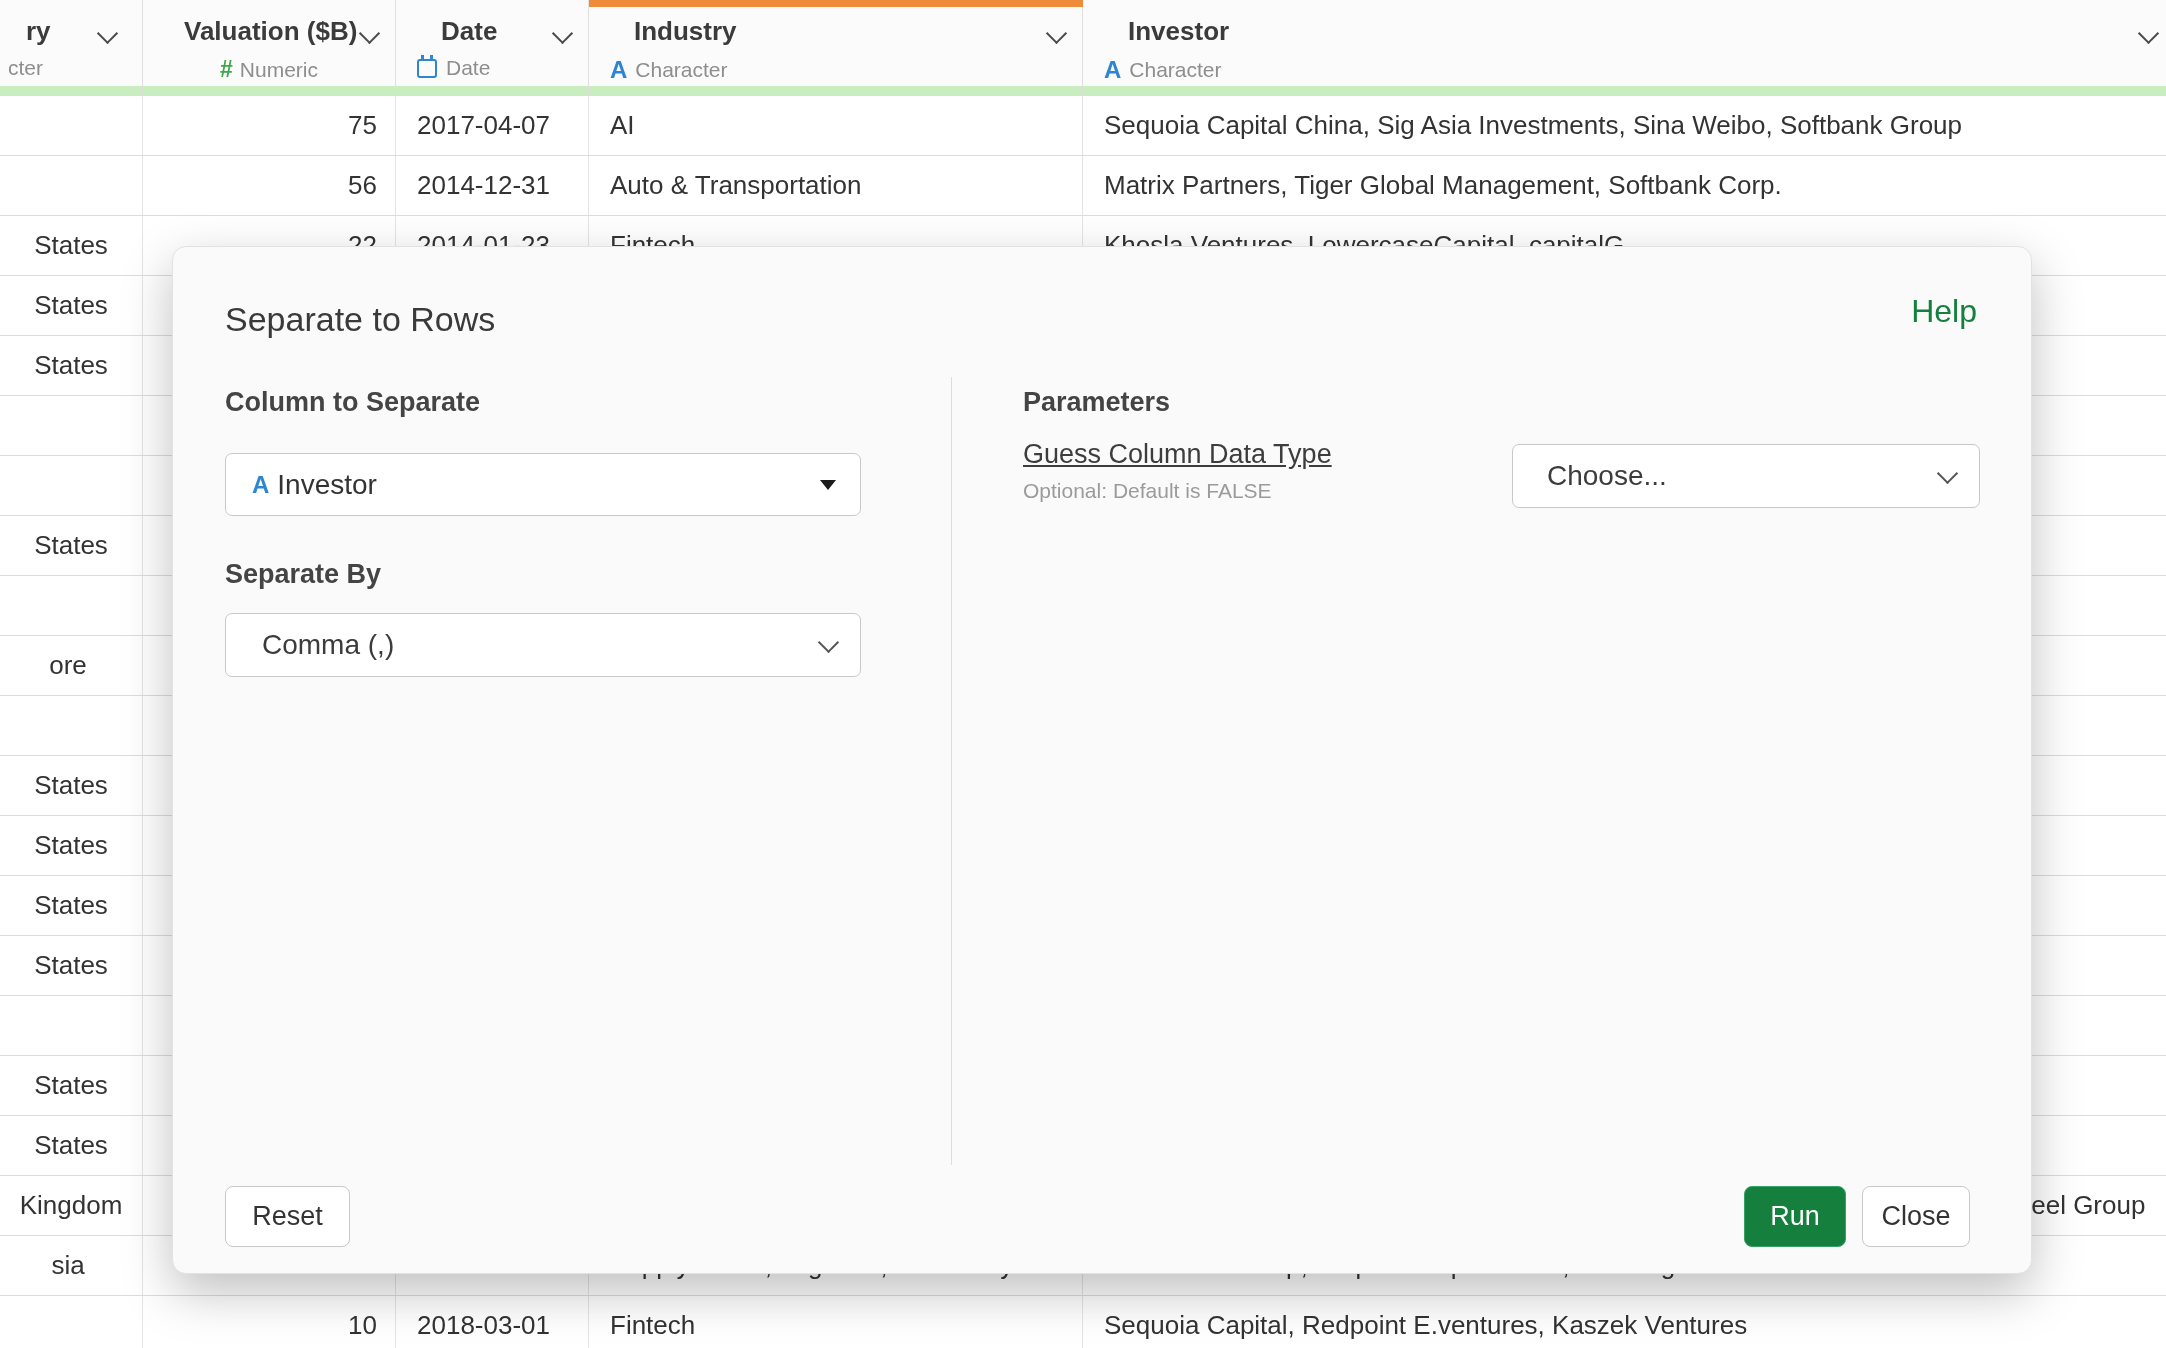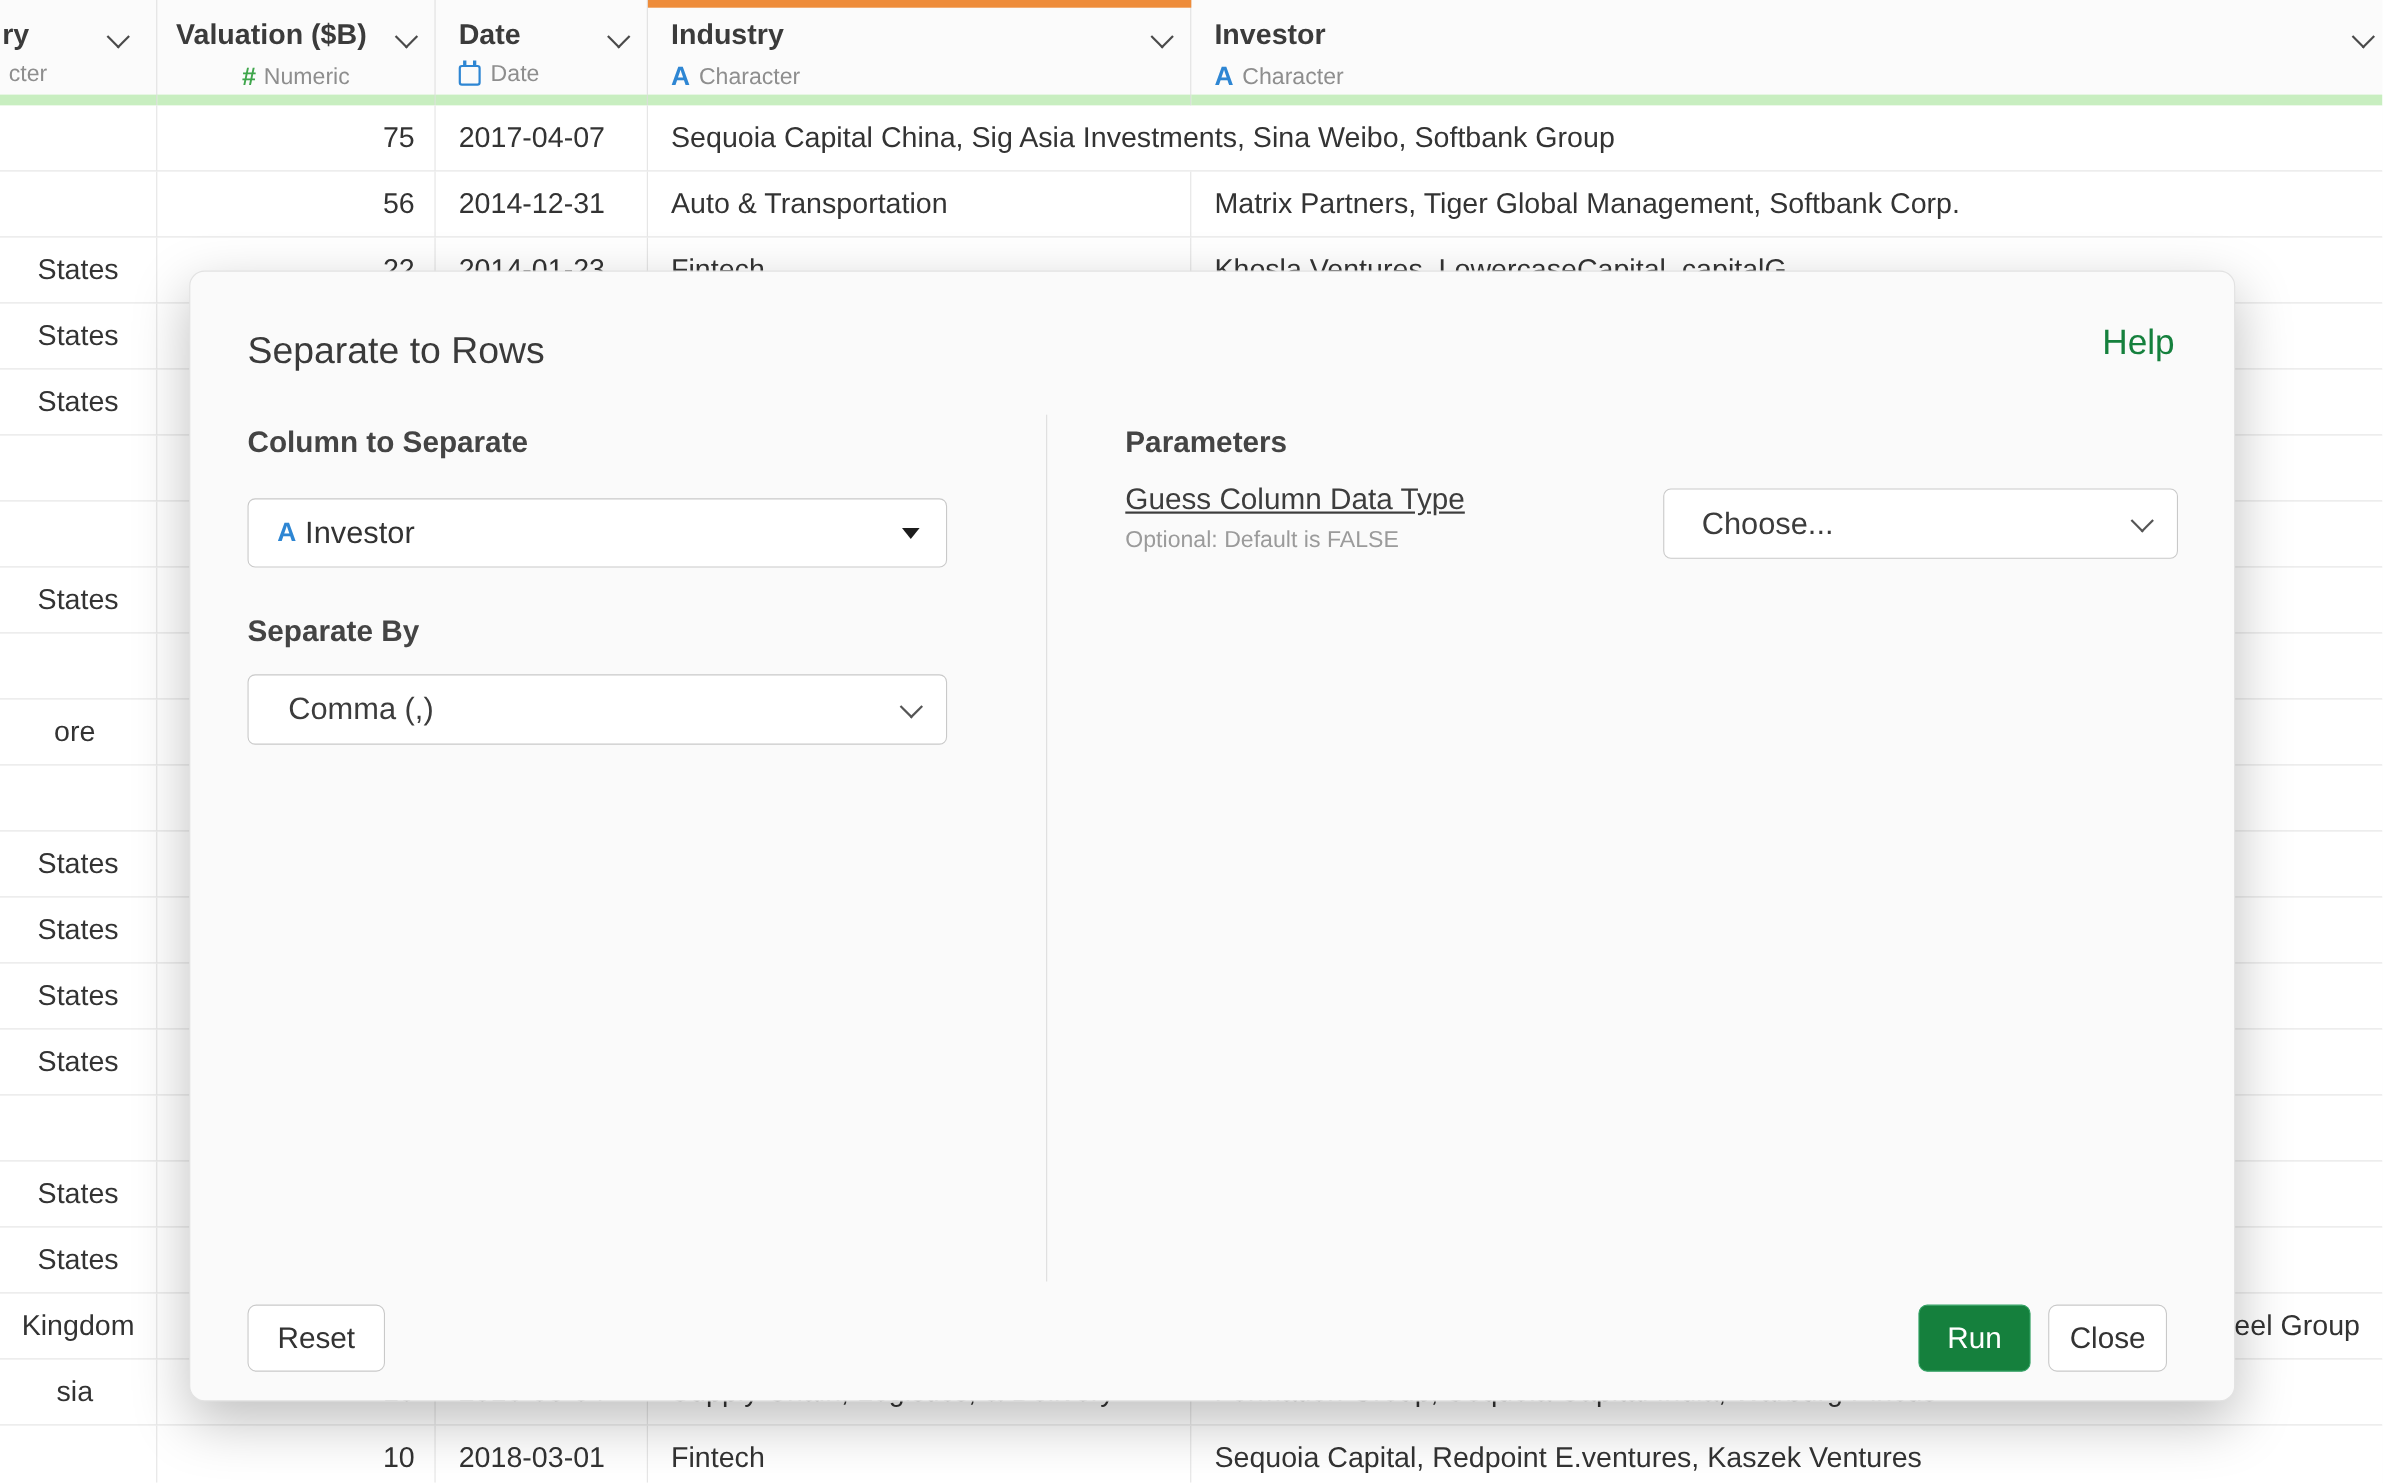--- a/index.html
+++ b/index.html
@@ -5,21 +5,21 @@
   html,body{margin:0;padding:0;background:#fff;}
   #screen{position:relative;width:2166px;height:1348px;overflow:hidden;background:#fff;
           font-family:"Liberation Sans","DejaVu Sans",sans-serif;color:#333;}
 
   
   .col-c0{width:143px;} .col-c1{width:253px;} .col-c2{width:193px;} .col-c3{width:494px;} .col-c4{width:1083px;}
 
   #header{position:absolute;left:0;top:0;width:2166px;height:86px;background:#fbfbfb;display:flex;}
   .hcell{position:relative;box-sizing:border-box;border-right:1px solid #e0e0e0;padding-top:16px;}
   .hcell:last-child{border-right:none;}
-  .htitle{font-size:26px;font-weight:bold;color:#3b3b3b;white-space:nowrap;padding-left:21px;}
+  .htitle{font-size:26px;font-weight:bold;color:#3b3b3b;white-space:nowrap;padding-left:21px;margin-left:24px;}
   .hcell.c0 .htitle{padding-left:2px;}
   .hcell.c1 .htitle{padding-left:17px;}
   .htype{margin-top:9px;font-size:21px;color:#8e8e8e;white-space:nowrap;padding-left:21px;display:flex;align-items:center;}
   .hcell.c0 .htype{padding-left:8px;}
   .hcell.c1 .htype{justify-content:center;padding-left:0;}
   .chev{display:inline-block;width:13px;height:13px;border-right:2.5px solid #4a4a4a;border-bottom:2.5px solid #4a4a4a;transform:rotate(45deg);}
   .hchev{position:absolute;top:26px;right:18px;}
   .hcell.c0 .hchev{left:100px;right:auto;}
   .hcell.c4 .hchev{right:10px;}
   #industry-bar{position:absolute;left:589px;top:0;width:494px;height:7px;background:#ee8c3a;z-index:2;}
@@ -126,20 +126,21 @@
     <div class="scell col-c2"></div>
     <div class="scell col-c3"></div>
     <div class="scell col-c4"></div>
   </div>
 
   <div id="rows">
       <div class="trow">
         <div class="tcell country col-c0"><span></span></div>
         <div class="tcell valuation col-c1"><span>75</span></div>
         <div class="tcell date col-c2"><span>2017-04-07</span></div>
+        <div class="tcell industry col-c3"><span>AI</span></div>
         <div class="tcell investor col-c4"><span>Sequoia Capital China, Sig Asia Investments, Sina Weibo, Softbank Group</span></div>
       </div>
       <div class="trow">
         <div class="tcell country col-c0"><span></span></div>
         <div class="tcell valuation col-c1"><span>56</span></div>
         <div class="tcell date col-c2"><span>2014-12-31</span></div>
         <div class="tcell industry col-c3"><span>Auto &amp; Transportation</span></div>
         <div class="tcell investor col-c4"><span>Matrix Partners, Tiger Global Management, Softbank Corp.</span></div>
       </div>
       <div class="trow">

